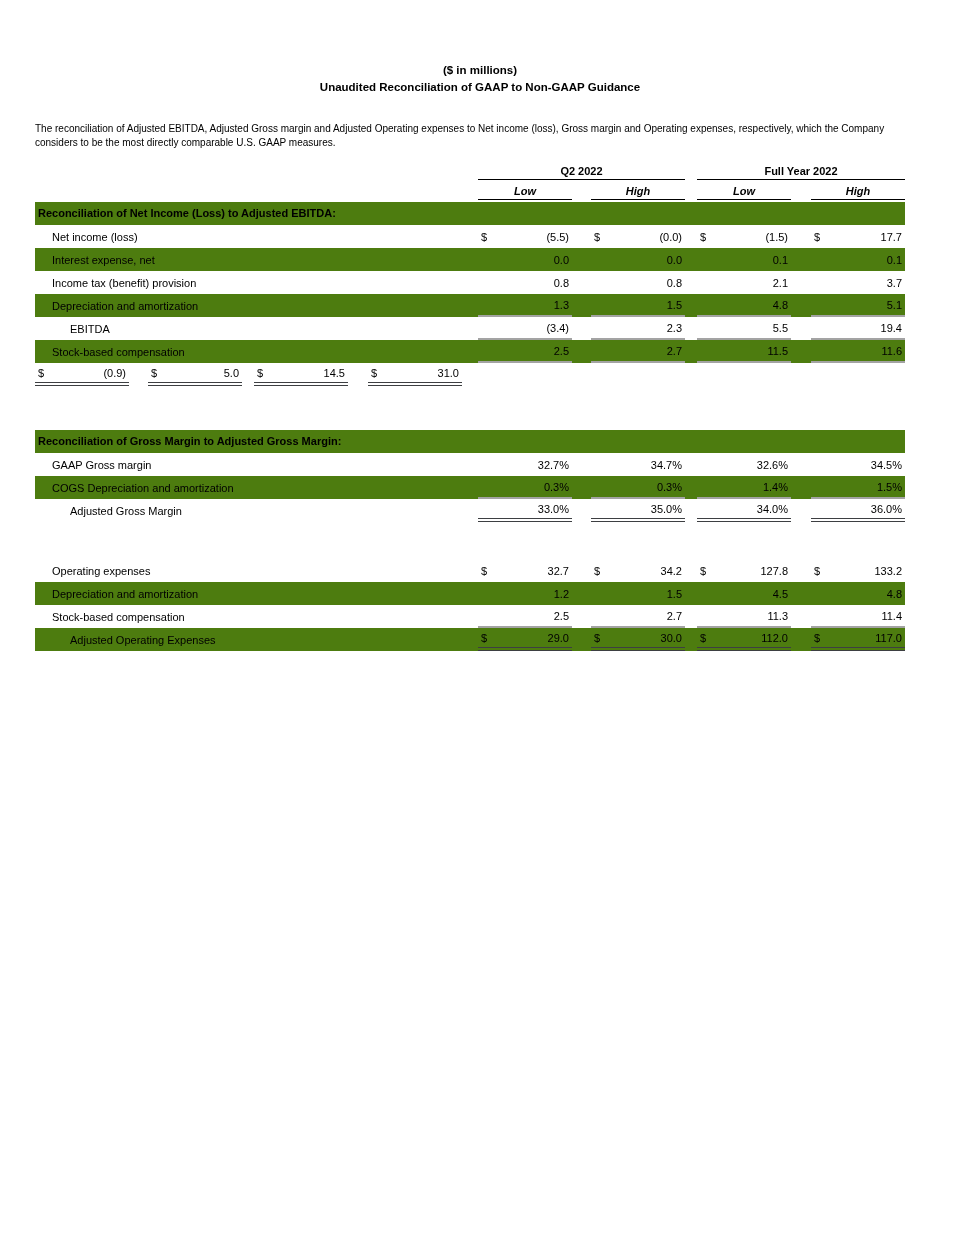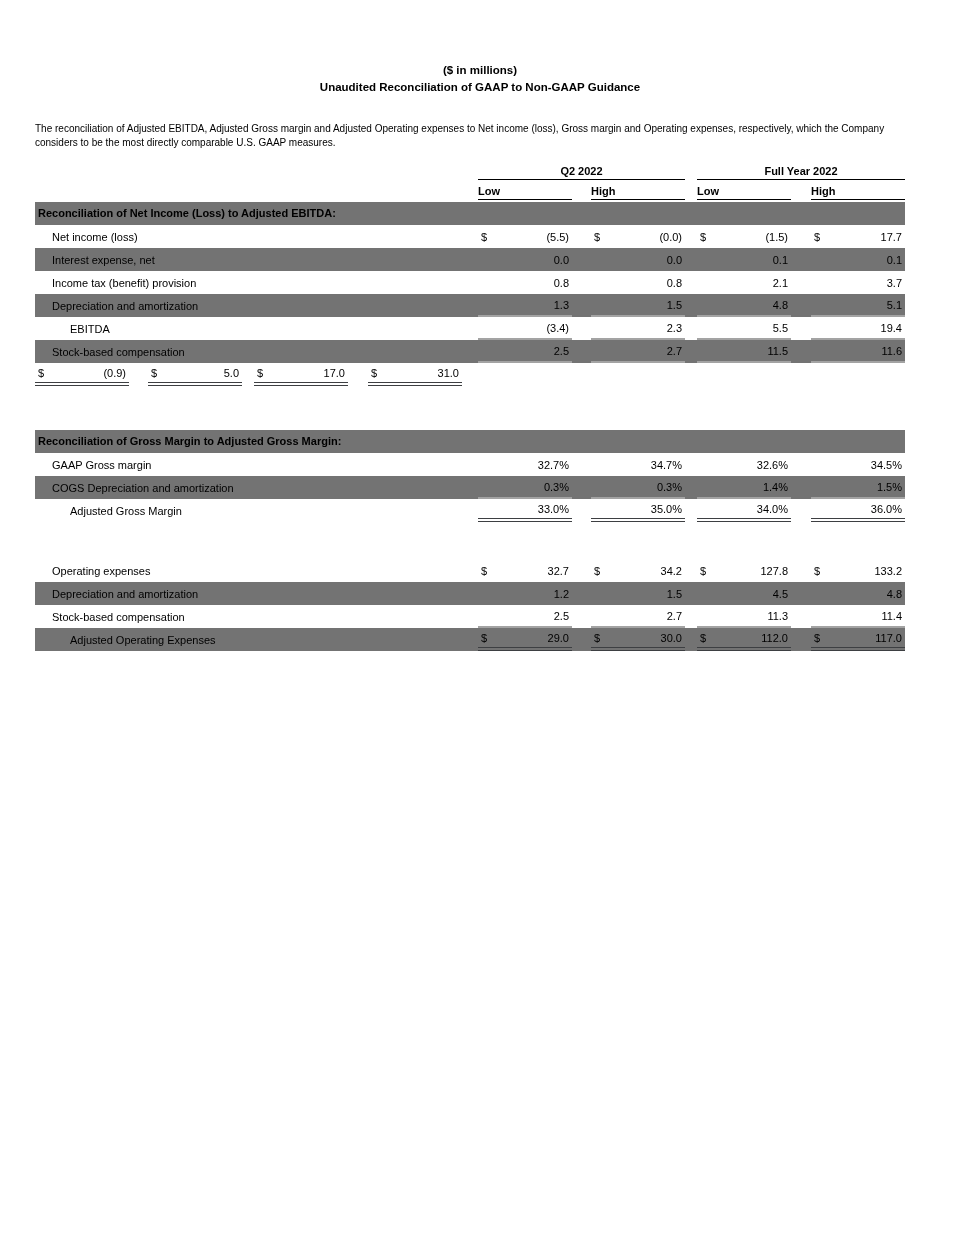--- a/index.html
+++ b/index.html
@@ -10,26 +10,26 @@
   }
   .title-block{margin-top:62px;text-align:center;font-weight:bold;font-size:11.5px;line-height:16.5px;}
   .intro{margin:27px 48px 0 35px;font-size:10px;line-height:13.5px;}
   .content{margin-left:35px;width:870px;font-size:11px;}
   
   .thead{margin-top:16px;}
   .hrow{display:flex;align-items:flex-end;}
   .lbl-spacer{flex:1;}
   .hgroup{width:207px;text-align:center;font-weight:bold;border-bottom:1px solid #000;padding-bottom:2px;}
   .hgroup.fy{width:208px;}
-  .hsub{width:94px;font-weight:bold;border-bottom:1px solid #000;padding:4px 0 2px;}
+  .hsub{width:94px;text-align:center;font-weight:bold;border-bottom:1px solid #000;padding:4px 0 2px;font-style:italic;}
   .gap12{width:12px;}.gap19{width:19px;}.gap20{width:20px;}
   .subrow{margin-top:1px;margin-bottom:2px;}
   
   .trow{display:flex;align-items:center;min-height:23px;}
-  .hl{background:#737373;}
+  .hl{background:#4d7c0f;}
   .stitle{width:440px;font-weight:bold;line-height:15px;padding:4px 0 4px 3px;}
   .tlabel{flex:1;}
   .ind1{padding-left:17px;}
   .ind2{padding-left:35px;}
   .grp{width:94px;display:flex;align-items:center;align-self:stretch;}
   .cur{padding-left:3px;}
   .num{margin-left:auto;padding-right:3px;}
   .bs{border-bottom:2px solid #a3a3a3;}
   .bd{border-bottom:4px double #3d3f42;}
   .tgap1{height:44px;}
@@ -195,21 +195,21 @@
           <span class="num">(0.9)</span>
         </div>
       <div class="gap19"></div>
       <div class="grp bd">
           <span class="cur">$</span>
           <span class="num">5.0</span>
         </div>
       <div class="gap12"></div>
       <div class="grp bd">
           <span class="cur">$</span>
-          <span class="num">17.0</span>
+          <span class="num">14.5</span>
         </div>
       <div class="gap20"></div>
       <div class="grp bd">
           <span class="cur">$</span>
           <span class="num">31.0</span>
         </div>
     </div>
   </div>
 
   <div class="tgap1"></div>

